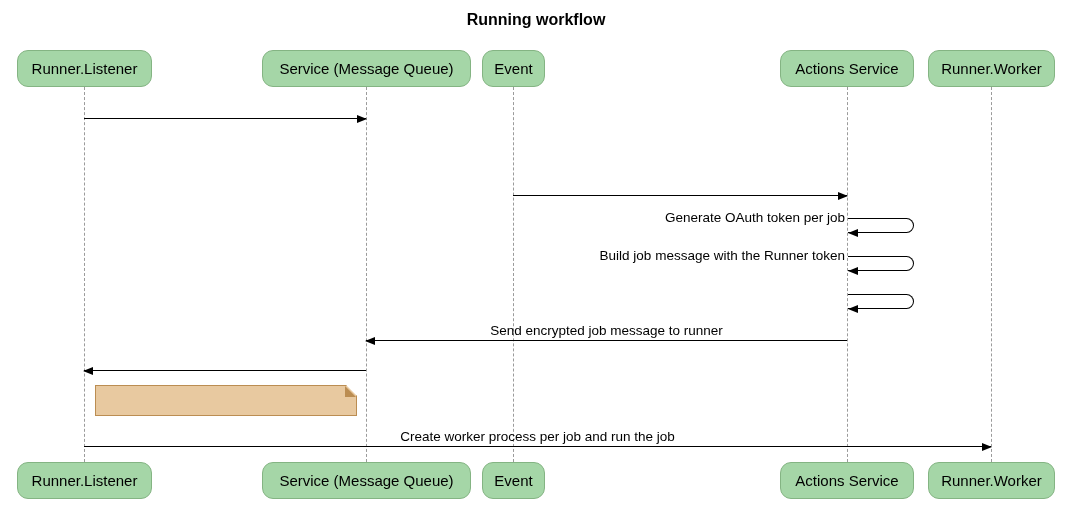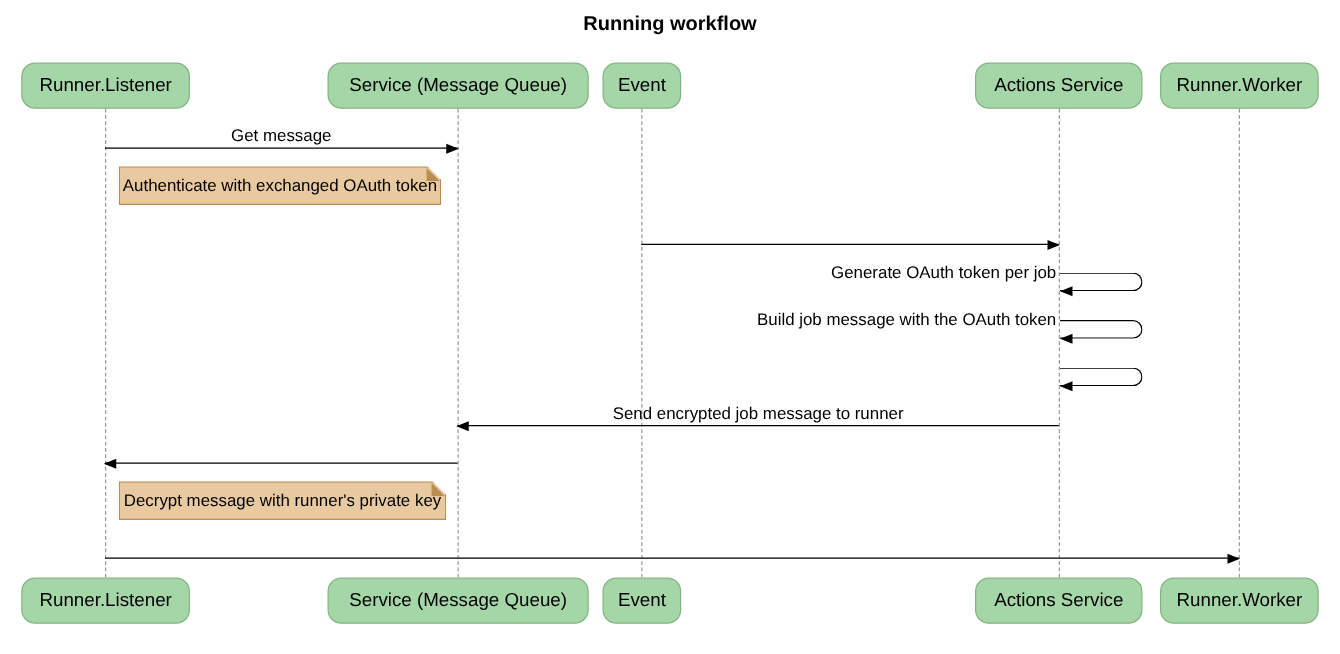--- a/index.html
+++ b/index.html
@@ -38,48 +38,43 @@
   <div class="lifeline" style="left:513px"></div>
   <div class="lifeline" style="left:847px"></div>
   <div class="lifeline" style="left:991px"></div>
 
   <div class="participant" style="left:17px;top:50px;width:135px">Runner.Listener</div>
   <div class="participant" style="left:262px;top:50px;width:209px">Service (Message Queue)</div>
   <div class="participant" style="left:482px;top:50px;width:63px">Event</div>
   <div class="participant" style="left:780px;top:50px;width:134px">Actions Service</div>
   <div class="participant" style="left:928px;top:50px;width:127px">Runner.Worker</div>
 
-  <div class="msg-label" style="left:84px;top:100px;width:282px">Get message</div>
   <div class="msg-line arrow-right" style="left:84px;top:118px;width:282px"></div>
 
-  <div class="note" style="left:95px;top:133px;width:258px">
-    <span>Authenticate with exchanged OAuth token</span>
-    <span class="fold"></span>
-  </div>
 
   <div class="msg-line arrow-right" style="left:513px;top:195px;width:334px"></div>
 
   <div class="msg-label self" style="top:209px">Generate OAuth token per job</div>
   <div class="self-loop" style="left:848px;top:218px"></div>
 
-  <div class="msg-label self" style="top:247px">Build job message with the OAuth token</div>
+  <div class="msg-label self" style="top:247px">Build job message with the Runner token</div>
   <div class="self-loop" style="left:848px;top:256px"></div>
 
   <div class="self-loop" style="left:848px;top:294px"></div>
 
   <div class="msg-label" style="left:366px;top:322px;width:481px">Send encrypted job message to runner</div>
   <div class="msg-line arrow-left" style="left:366px;top:340px;width:481px"></div>
 
   <div class="msg-line arrow-left" style="left:84px;top:370px;width:282px"></div>
 
   <div class="note" style="left:95px;top:385px;width:262px">
-    <span>Decrypt message with runner's private key</span>
     <span class="fold"></span>
   </div>
 
+  <div class="msg-label" style="left:84px;top:428px;width:907px">Create worker process per job and run the job</div>
   <div class="msg-line arrow-right" style="left:84px;top:446px;width:907px"></div>
 
   <div class="participant" style="left:17px;top:462px;width:135px">Runner.Listener</div>
   <div class="participant" style="left:262px;top:462px;width:209px">Service (Message Queue)</div>
   <div class="participant" style="left:482px;top:462px;width:63px">Event</div>
   <div class="participant" style="left:780px;top:462px;width:134px">Actions Service</div>
   <div class="participant" style="left:928px;top:462px;width:127px">Runner.Worker</div>
 
 </div>
 

